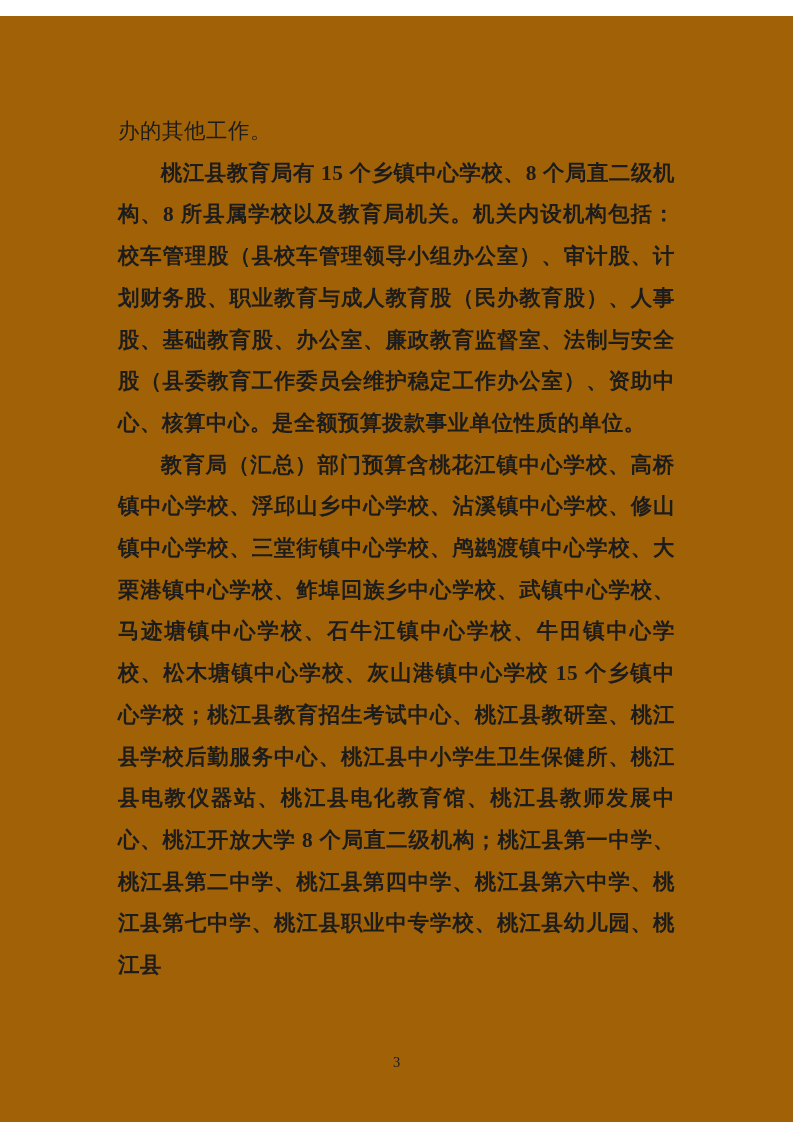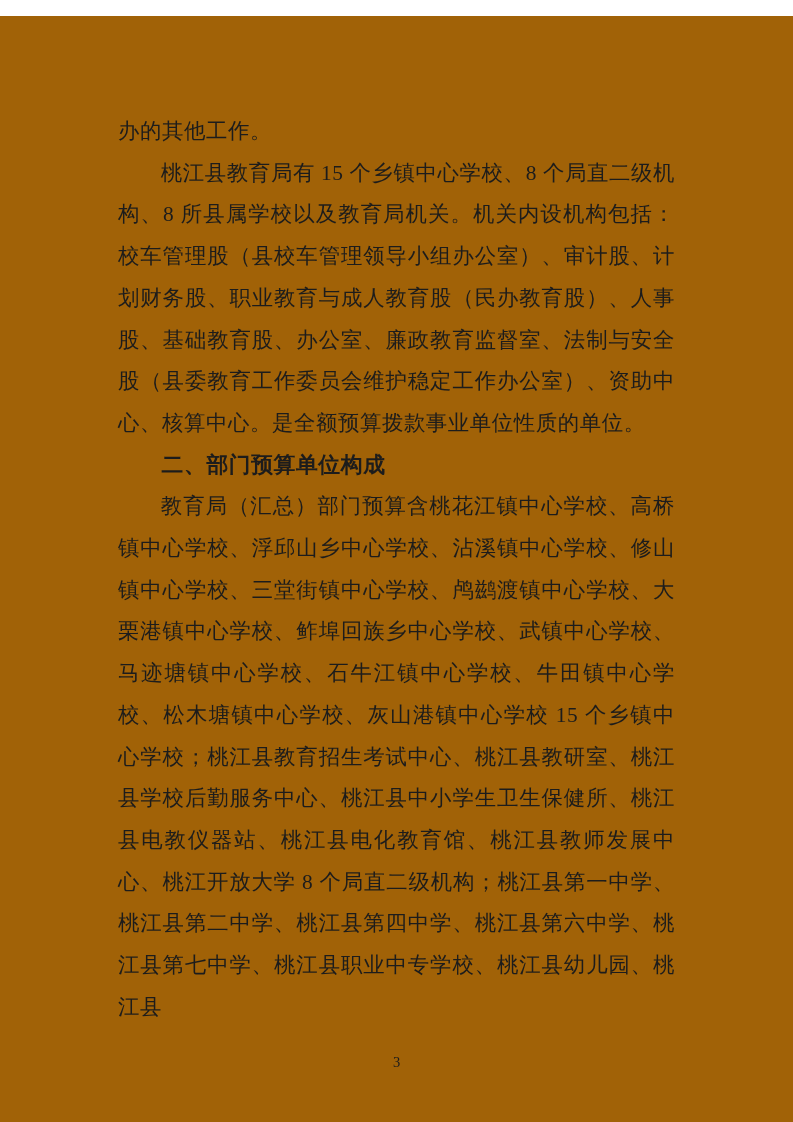--- a/index.html
+++ b/index.html
@@ -30,20 +30,21 @@
     font-size: 21.4px;
     line-height: 41.7px;
     letter-spacing: 0.6px;
     text-align: justify;
     word-break: break-all;
     font-weight: normal;
   }
 
   .para.indent {
     text-indent: 2em;
+    font-weight: bold;
   }
 
   .heading {
     font-size: 21.8px;
     line-height: 41.7px;
     letter-spacing: 0.6px;
     font-weight: bold;
     text-indent: 2em;
     text-align: left;
   }
@@ -63,21 +64,20 @@
 <body>
 
 <div class="page">
   <div class="content">
 
     <p class="para">办的其他工作。</p>
 
 
     <p class="para indent">桃江县教育局有 15 个乡镇中心学校、8 个局直二级机构、8 所县属学校以及教育局机关。机关内设机构包括：校车管理股（县校车管理领导小组办公室）、审计股、计划财务股、职业教育与成人教育股（民办教育股）、人事股、基础教育股、办公室、廉政教育监督室、法制与安全股（县委教育工作委员会维护稳定工作办公室）、资助中心、核算中心。是全额预算拨款事业单位性质的单位。</p>
 
-    <h3 class="heading">二、部门预算单位构成</h3>
 
     <p class="para indent">教育局（汇总）部门预算含桃花江镇中心学校、高桥镇中心学校、浮邱山乡中心学校、沾溪镇中心学校、修山镇中心学校、三堂街镇中心学校、鸬鹚渡镇中心学校、大栗港镇中心学校、鲊埠回族乡中心学校、武镇中心学校、马迹塘镇中心学校、石牛江镇中心学校、牛田镇中心学校、松木塘镇中心学校、灰山港镇中心学校 15 个乡镇中心学校；桃江县教育招生考试中心、桃江县教研室、桃江县学校后勤服务中心、桃江县中小学生卫生保健所、桃江县电教仪器站、桃江县电化教育馆、桃江县教师发展中心、桃江开放大学 8 个局直二级机构；桃江县第一中学、桃江县第二中学、桃江县第四中学、桃江县第六中学、桃江县第七中学、桃江县职业中专学校、桃江县幼儿园、桃江县</p>
 
   </div>
 
   <div class="page-footer">
     <span>3</span>
   </div>
 </div>
 

